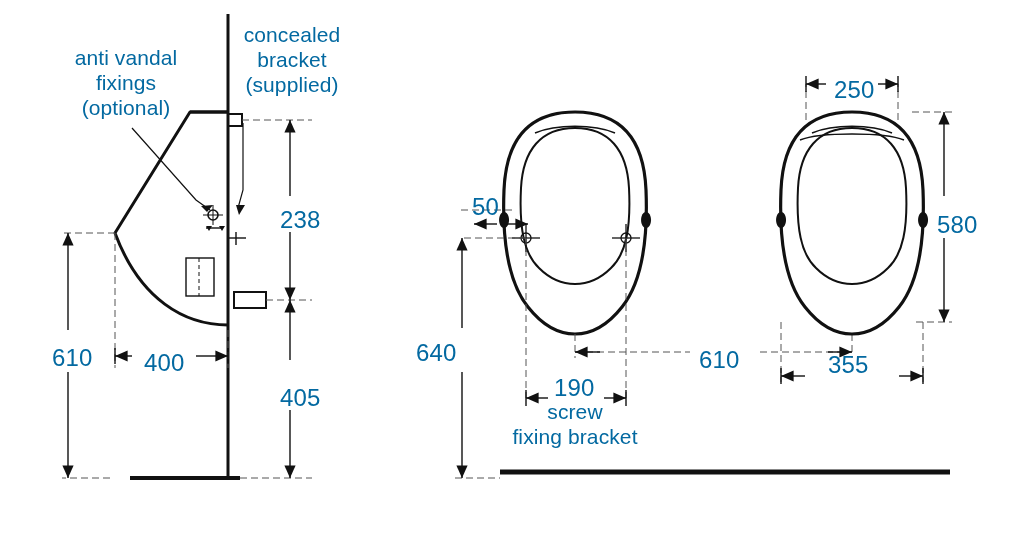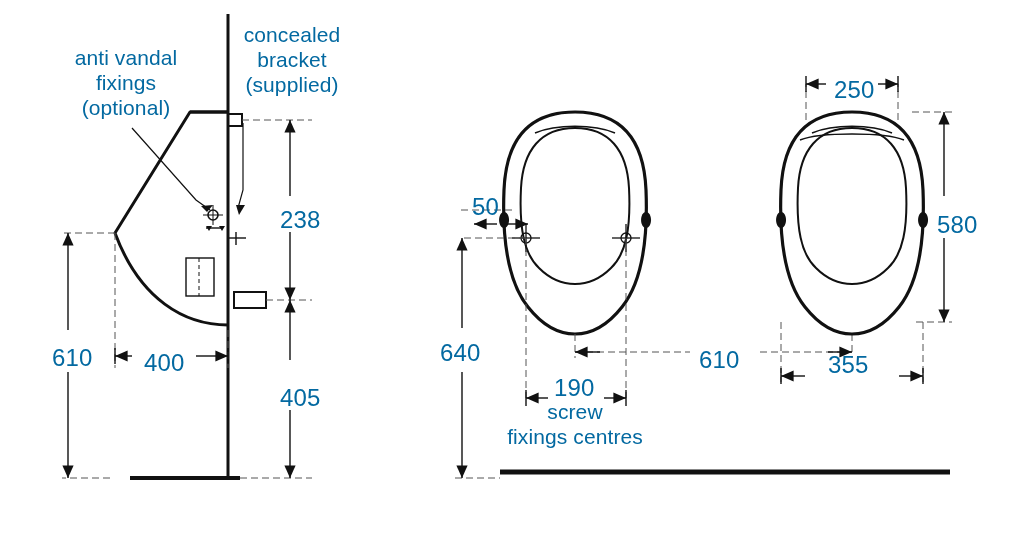--- a/index.html
+++ b/index.html
@@ -224,28 +224,28 @@
   <div class="lbl dim" style="left:280px; top:200px;">238</div>
 
   <div class="lbl dim" style="left:280px; top:378px;">405</div>
 
   <div class="lbl dim" style="left:52px; top:338px;">610</div>
 
   <div class="lbl dim" style="left:144px; top:343px;">400</div>
 
   <div class="lbl dim" style="left:472px; top:187px;text-align:center;">50</div>
 
-  <div class="lbl dim" style="left:440px; top:333px;">640</div>
+  <div class="lbl dim" style="left:416px; top:333px;">640</div>
 
   <div class="lbl dim" style="left:554px; top:368px;">190</div>
 
   <div class="lbl dim" style="left:699px; top:340px;">610</div>
 
   <div class="lbl note centered" style="left:575px; top:394px;">screw
-fixings centres</div>
+fixing bracket</div>
 
   <div class="lbl dim" style="left:834px; top:70px;">250</div>
 
   <div class="lbl dim" style="left:937px; top:205px;">580</div>
 
   <div class="lbl dim" style="left:828px; top:345px;">355</div>
 
 </div>
 
 </body></html>

